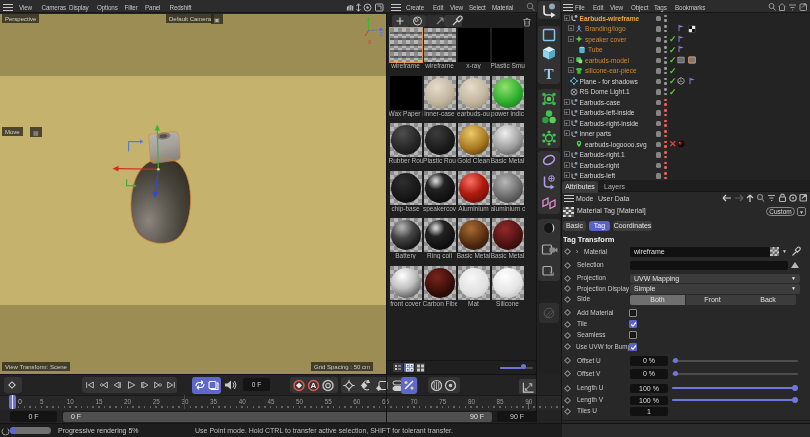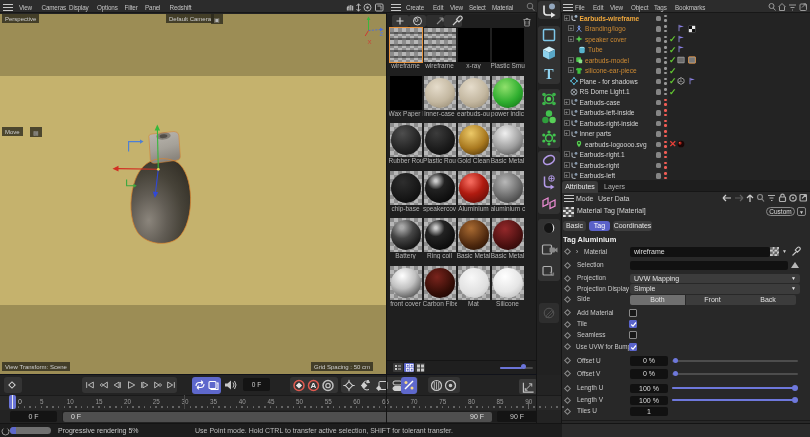--- a/index.html
+++ b/index.html
@@ -573,21 +573,21 @@
           <path d="M80,5.5 l3.5,-3.5 M81.5,2 h2 v2" stroke="#b0b0b0"></path>
   </g>
       </svg>
     <div class="abs" style="left:1px;top:206.5px;width:11px;height:10px;background:conic-gradient(#ddd 25%,#555 0 50%,#ddd 0 75%,#555 0);background-size:5.5px 5px"></div>
     <div class="txt" style="left:15px;top:207px;font-size:7px;color:#d5d5d5">Material Tag [Material]</div>
     <div class="abs" style="left:204px;top:207px;width:29px;height:9px;border:1px solid #8a8a8a;border-radius:5px;color:#dddddd;font-size:6.5px;text-align:center;line-height:8px">Custom</div>
     <div class="abs" style="left:235px;top:207px;width:9px;height:9px;border:1px solid #8a8a8a;border-radius:2px;color:#cccccc;font-size:5px;text-align:center;line-height:8px">▼</div>
     <div class="abs" style="left:1px;top:221px;width:23px;height:10px;background:#3d3d3d;border-radius:3px;color:#e3e3e3;font-size:7px;text-align:center;line-height:10px">Basic</div>
     <div class="abs" style="left:27px;top:221px;width:21px;height:10px;background:#5a61c8;border-radius:3px;color:#ffffff;font-size:7px;text-align:center;line-height:10px">Tag</div>
     <div class="abs" style="left:51px;top:221px;width:39px;height:10px;background:#3d3d3d;border-radius:3px;color:#e3e3e3;font-size:7px;text-align:center;line-height:10px">Coordinates</div>
-    <div class="txt" style="left:1px;top:234.5px;font-size:7.5px;font-weight:bold;color:#f0f0f0">Tag Aluminium</div>
+    <div class="txt" style="left:1px;top:234.5px;font-size:7.5px;font-weight:bold;color:#f0f0f0">Tag Transform</div>
     <div class="diam" style="top:249.0px"></div>
       <div class="txt" style="left:14px;top:247.5px;font-size:6.5px;color:#c9c9c9">›</div>
       <div class="txt" style="left:22px;top:247.5px;font-size:6.5px;color:#c9c9c9">Material</div>
     <div class="fld" style="top:247px;width:140px;height:9.5px;line-height:9.5px;padding-left:4px">wireframe</div>
     <div class="abs" style="left:208px;top:247px;width:9px;height:9px;background:conic-gradient(#ccc 25%,#666 0 50%,#ccc 0 75%,#666 0);background-size:4.5px 4.5px"></div>
     <div class="txt" style="left:220px;top:248px;font-size:5px;color:#cccccc">▼</div>
     <svg class="abs" style="left:229px;top:246px" width="10" height="11" viewBox="0 0 10 11">
         <path d="M1.5,9.5 L5.5,5.5 M4.2,4 l2.2,-2.4 q1.4,-1.2 2.4,0 q1,1.2 0,2.2 l-2.4,2.4 Z" stroke="#c8c8c8" stroke-width="1.1" fill="none"></path>
       </svg>
     <div class="diam" style="top:262.5px"></div>

